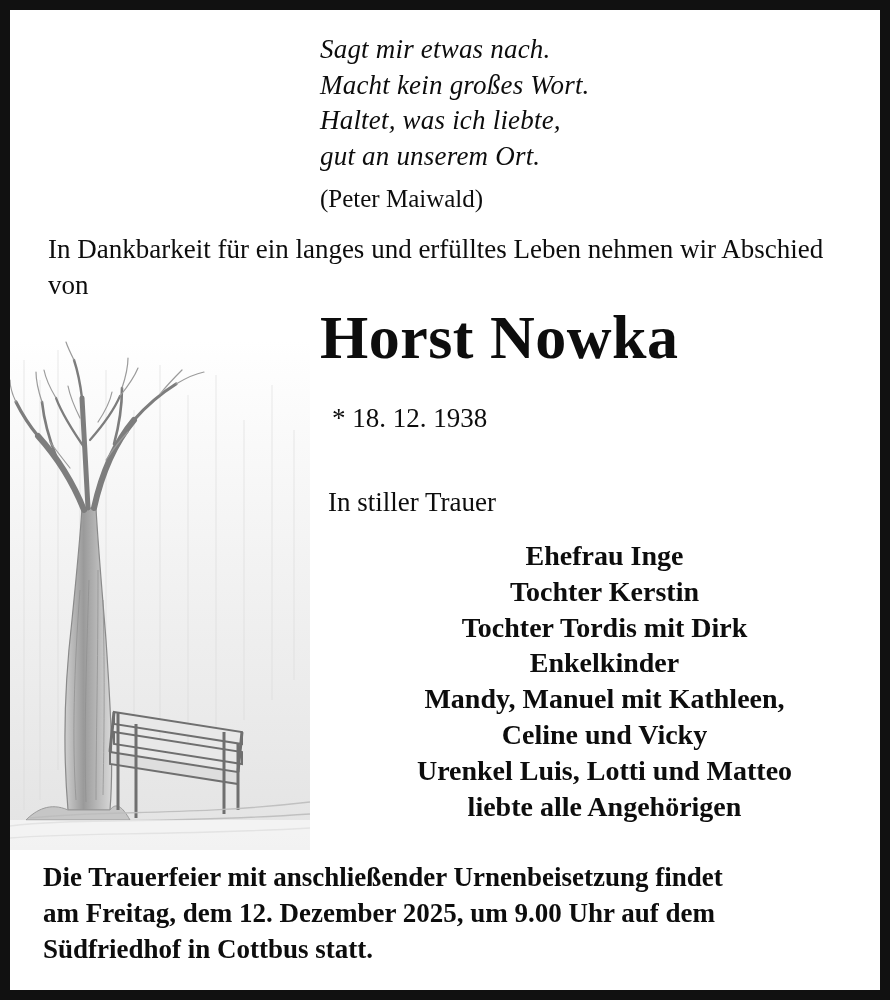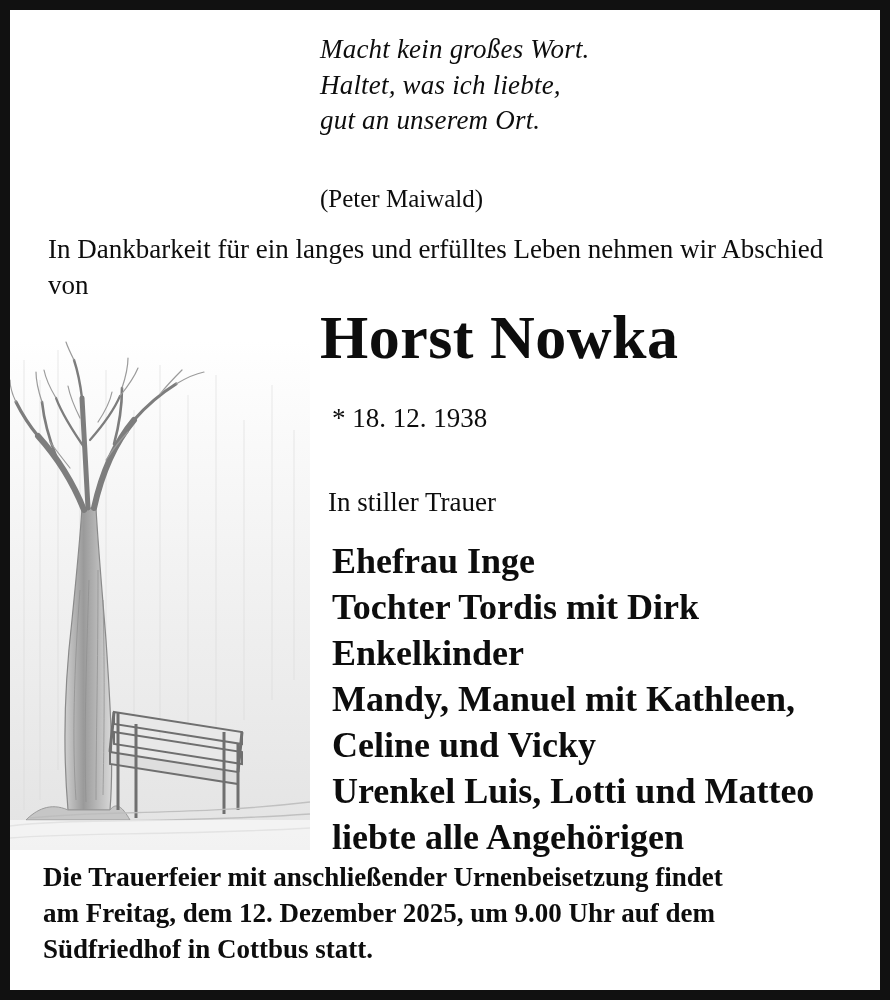--- a/index.html
+++ b/index.html
@@ -102,23 +102,24 @@
     position: absolute;
     left: 318px;
     top: 477px;
     font-size: 27px;
   }
   .family {
     position: absolute;
     left: 322px;
     top: 528px;
     width: 545px;
-    font-size: 36px;
+    font-size: 28px;
     font-weight: bold;
     line-height: 1.28;
+    text-align: center;
   }
   .family div { white-space: nowrap; }
 
   
   .footer {
     position: absolute;
     left: 33px;
     top: 850px;
     width: 820px;
     font-size: 27px;
@@ -224,37 +225,39 @@
           <path d="M0 486 C60 478 150 484 300 474"></path>
           <path d="M0 498 C70 492 160 496 300 488"></path>
           <path d="M20 478 C90 470 180 476 300 462"></path>
         </g>
 
         <rect x="0" y="480" width="300" height="30" fill="#ffffff" opacity="0.55"></rect>
       </svg>
     </div>
 
     <div class="poem">
+      <div>Sagt mir etwas nach.</div>
       <div>Macht kein großes Wort.</div>
       <div>Haltet, was ich liebte,</div>
       <div>gut an unserem Ort.</div>
     </div>
     <div class="poem-author">(Peter Maiwald)</div>
 
     <div class="intro">In Dankbarkeit für ein langes und erfülltes Leben nehmen wir Abschied von</div>
 
     <div class="name">Horst Nowka</div>
 
     <div class="dates">
       <span class="date-born">* 18. 12. 1938</span>
     </div>
 
     <div class="mourning-label">In stiller Trauer</div>
     <div class="family">
       <div>Ehefrau Inge</div>
+      <div>Tochter Kerstin</div>
       <div>Tochter Tordis mit Dirk</div>
       <div>Enkelkinder</div>
       <div>Mandy, Manuel mit Kathleen,</div>
       <div>Celine und Vicky</div>
       <div>Urenkel Luis, Lotti und Matteo</div>
       <div>liebte alle Angehörigen</div>
     </div>
 
     <div class="footer">
       <div>Die Trauerfeier mit anschließender Urnenbeisetzung findet</div>

